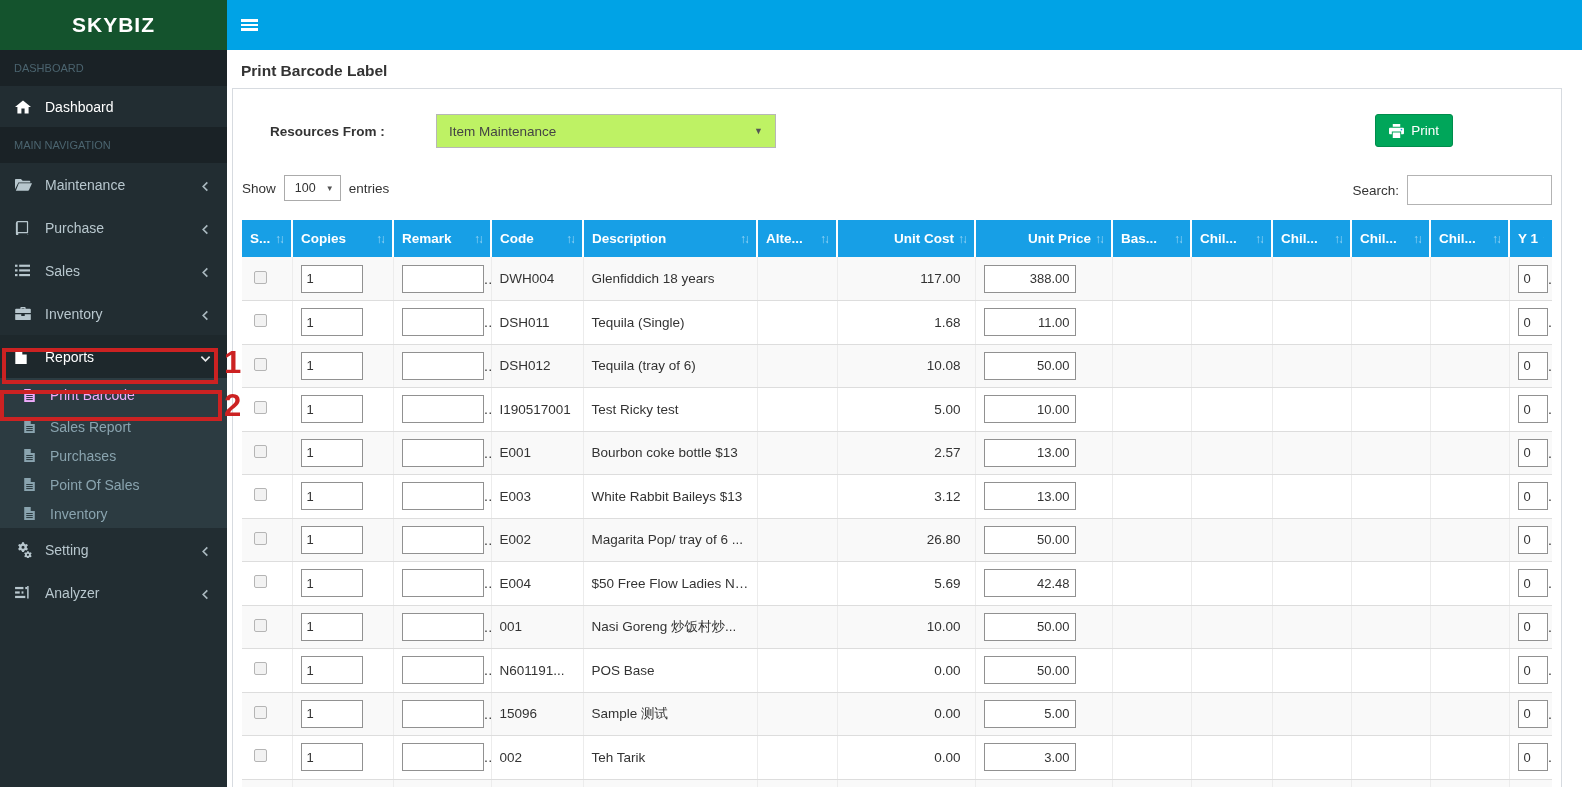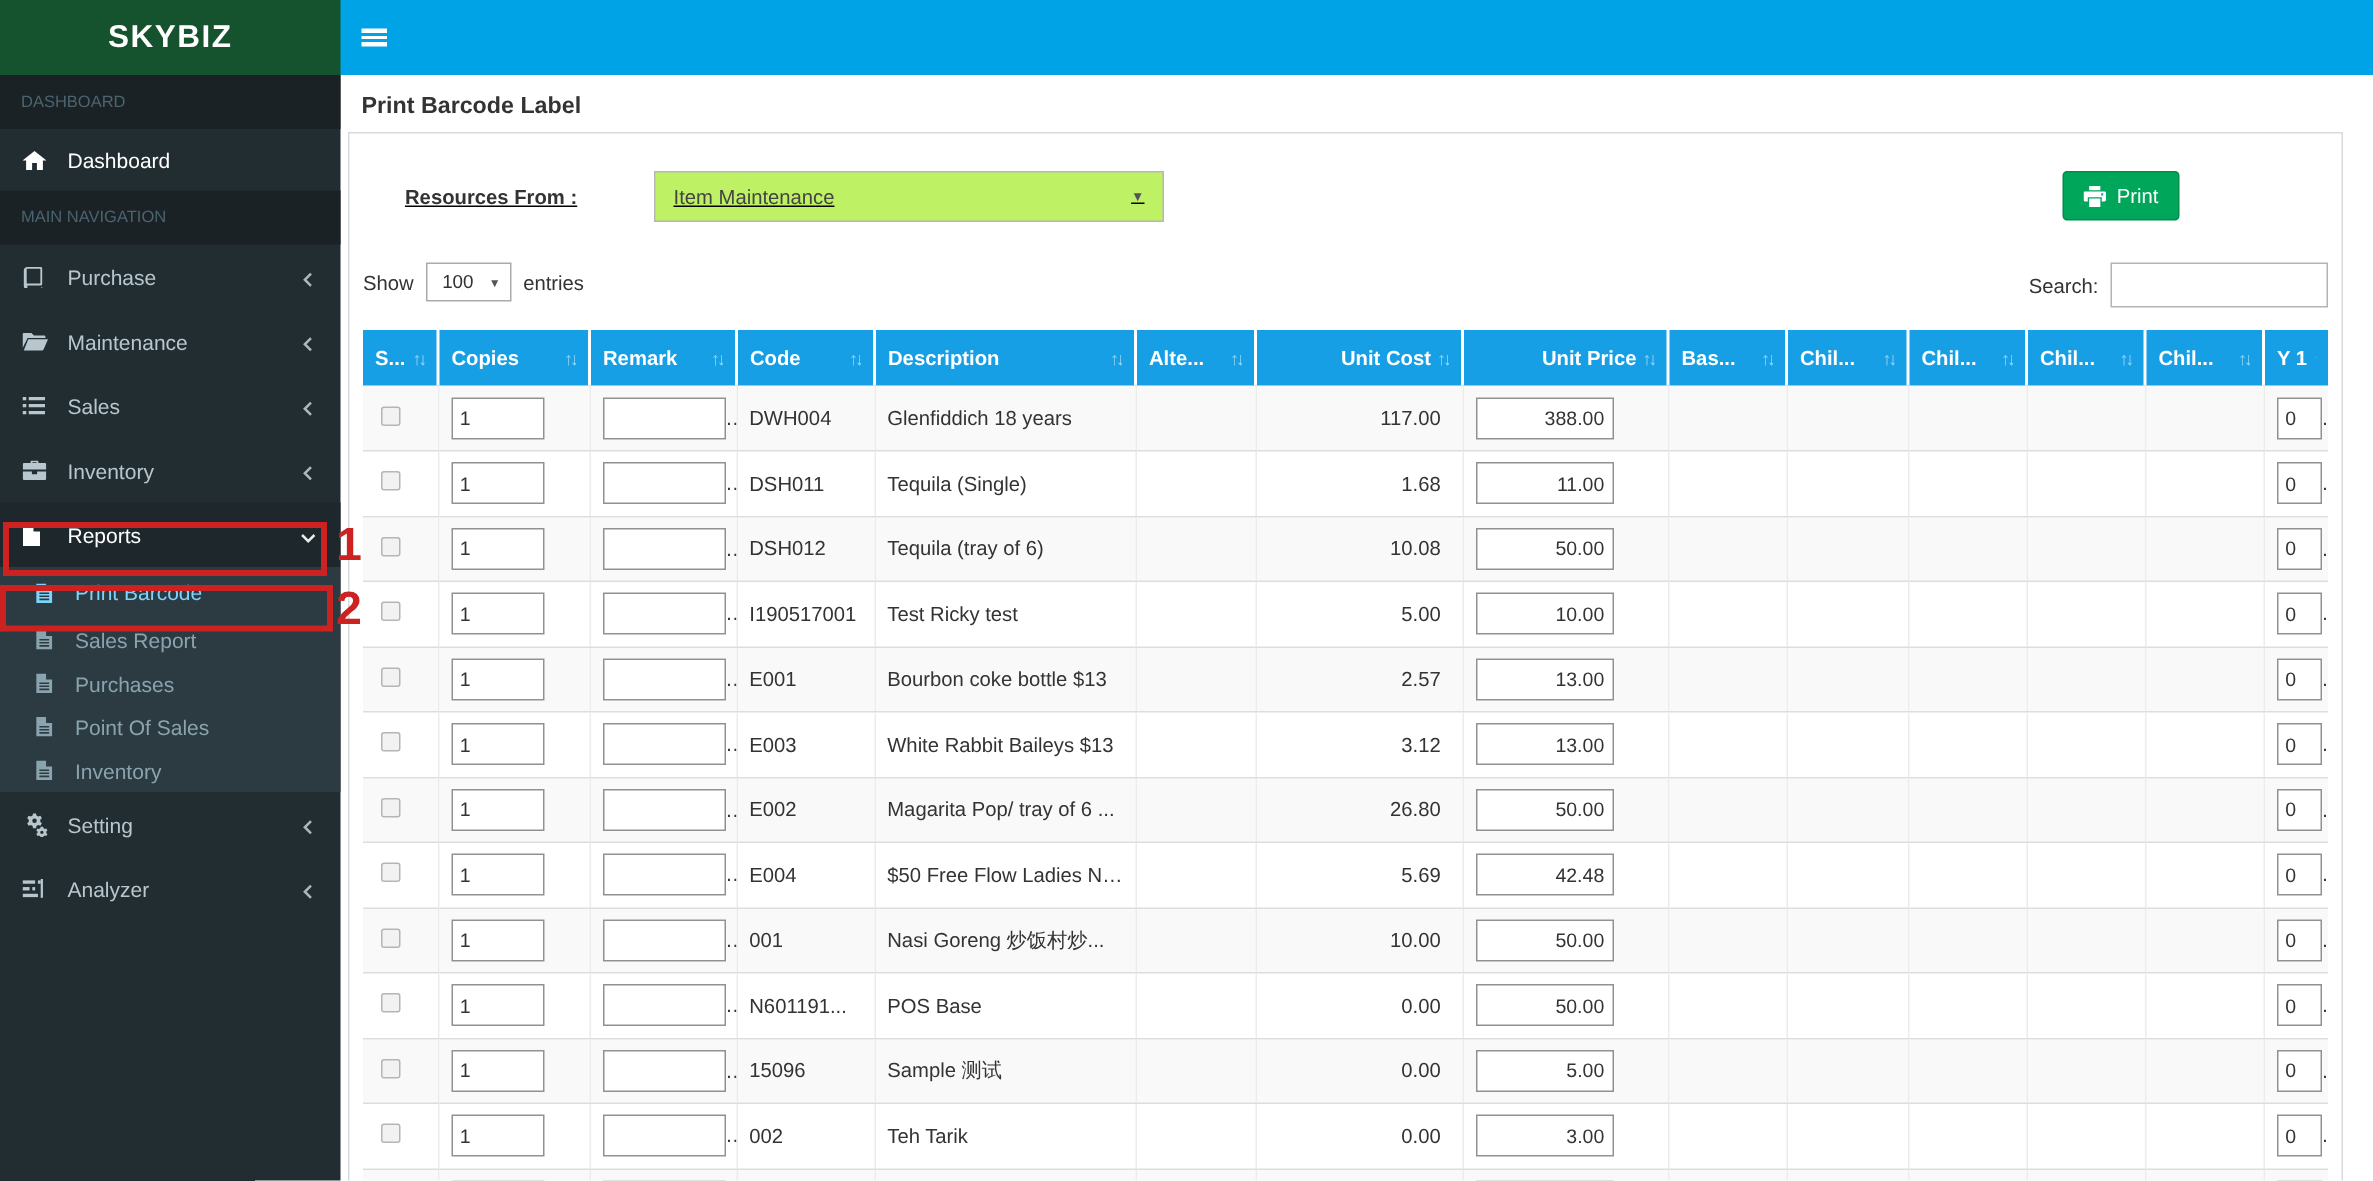--- a/index.html
+++ b/index.html
@@ -25,30 +25,30 @@
   .sb-item { display:flex; align-items:center; height:43px; padding:0 15px; color:#b8c7ce;
              font-size:14px; cursor:pointer; position:relative; }
   .sb-item.first { height:41px; }
   .sb-item.white { color:#fff; }
   .sb-item.open { background:#1e282c; color:#fff; }
   .sb-item .ic { width:20px; height:16px; margin-right:10px; flex:0 0 20px; display:flex; align-items:center; }
   .sb-item .chev { margin-left:auto; width:12px; height:12px; opacity:.9; }
   .submenu { background:#2c3b41; }
   .sub-item { display:flex; align-items:center; height:29px; padding:0 10px 0 24px; color:#8aa4af; font-size:14px; cursor:pointer; }
   .sub-item.tall { height:34px; }
-  .sub-item.active { color:#7dd3fc; }
+  .sub-item.active { color:#f0abfc; }
   .sub-item .ic { width:16px; height:16px; margin-right:10px; display:flex; align-items:center; }
 
   
   .main { position:absolute; left:227px; top:50px; right:0; bottom:0; background:#fff; overflow:hidden; }
   .page-title { font-size:15.5px; font-weight:bold; color:#333; padding:12px 14px 10px 14px; }
   .card { position:absolute; left:5px; top:38px; width:1330px; height:900px;
           border:1px solid #d7dbe0; background:#fff; padding:0 9px; }
 
-  .res-row { display:flex; align-items:center; margin:25px 0 0 28px;text-decoration:underline; }
+  .res-row { display:flex; align-items:center; margin:25px 0 0 28px; }
   .res-label { font-size:13.5px; font-weight:bold; color:#333; width:130px; }
   .res-select { width:340px; height:34px; border:1px solid #b7b7b7; background:#bef264; display:flex;
                 align-items:center; padding:0 12px; font-size:13.5px; color:#444; cursor:pointer; }
   .res-select .arrow { margin-left:auto; font-size:9px; color:#555; }
   .print-btn { position:absolute; right:108px; top:25px; height:33px; background:#00a65a;
                border:1px solid #008d4c; border-radius:3px; color:#fff; font-size:13.5px;
                display:flex; align-items:center; gap:7px; padding:0 13px; cursor:pointer; }
   .print-btn svg { width:15px; height:14px; }
 
   .controls { position:relative; margin-top:27px; height:32px; }
@@ -109,37 +109,37 @@
         <span class="ic">
           <svg viewBox="0 0 20 16" width="16" height="14">
             <path fill="currentColor" d="M10 0 L20 8 H17 V16 H12 V10 H8 V16 H3 V8 H0 Z"></path>
           </svg>
         </span>
         <span>Dashboard</span>
       </div>
       <div class="sb-label">MAIN NAVIGATION</div>
       <div class="sb-item">
         <span class="ic">
-          <svg viewBox="0 0 16 16" width="14" height="14">
-            <path fill="currentColor" d="M3 0 h11 a1 1 0 0 1 1 1 v12 a1 1 0 0 1 -1 1 H4 a1.6 1.6 0 0 0 0 2 h10.4 v-1 H15 v2 H3.5 A2.7 2.7 0 0 1 1 14.3 V2.7 A2.7 2.7 0 0 1 3 0 Z M3.2 1.4 v11.2 h10.4 V1.4 Z"></path>
-          </svg>
-        </span>
-        <span>Purchase</span>
+          <svg viewBox="0 0 20 15" width="17" height="13">
+            <path fill="currentColor" d="M0 2 a1 1 0 0 1 1-1 H7 L9 3 H17 a1 1 0 0 1 1 1 V5 H4 L0 13 Z"></path>
+            <path fill="currentColor" d="M4.5 6 H20 L16.5 14 a1.4 1.4 0 0 1 -1.2 .8 H1 Z"></path>
+          </svg>
+        </span>
+        <span>Maintenance</span>
         <span class="chev"><svg viewBox="0 0 12 12" width="11" height="11">
             <polyline points="8,1.5 3.5,6 8,10.5" fill="none" stroke="currentColor" stroke-width="1.8"></polyline>
           </svg></span>
       </div>
       <div class="sb-item">
         <span class="ic">
-          <svg viewBox="0 0 20 15" width="17" height="13">
-            <path fill="currentColor" d="M0 2 a1 1 0 0 1 1-1 H7 L9 3 H17 a1 1 0 0 1 1 1 V5 H4 L0 13 Z"></path>
-            <path fill="currentColor" d="M4.5 6 H20 L16.5 14 a1.4 1.4 0 0 1 -1.2 .8 H1 Z"></path>
-          </svg>
-        </span>
-        <span>Maintenance</span>
+          <svg viewBox="0 0 16 16" width="14" height="14">
+            <path fill="currentColor" d="M3 0 h11 a1 1 0 0 1 1 1 v12 a1 1 0 0 1 -1 1 H4 a1.6 1.6 0 0 0 0 2 h10.4 v-1 H15 v2 H3.5 A2.7 2.7 0 0 1 1 14.3 V2.7 A2.7 2.7 0 0 1 3 0 Z M3.2 1.4 v11.2 h10.4 V1.4 Z"></path>
+          </svg>
+        </span>
+        <span>Purchase</span>
         <span class="chev"><svg viewBox="0 0 12 12" width="11" height="11">
             <polyline points="8,1.5 3.5,6 8,10.5" fill="none" stroke="currentColor" stroke-width="1.8"></polyline>
           </svg></span>
       </div>
       <div class="sb-item">
         <span class="ic">
           <svg viewBox="0 0 18 14" width="15" height="13">
             <g fill="currentColor">
               <rect x="0" y="0" width="3" height="2.6"></rect>
               <rect x="5" y="0" width="13" height="2.6"></rect>

